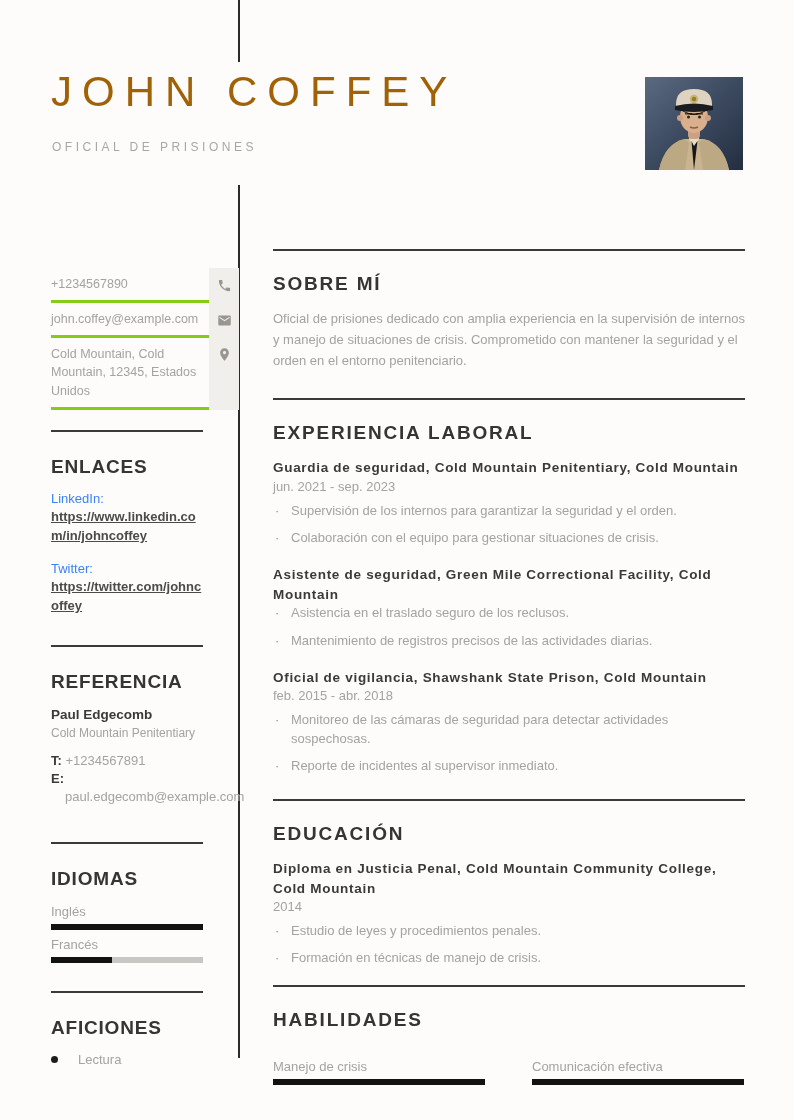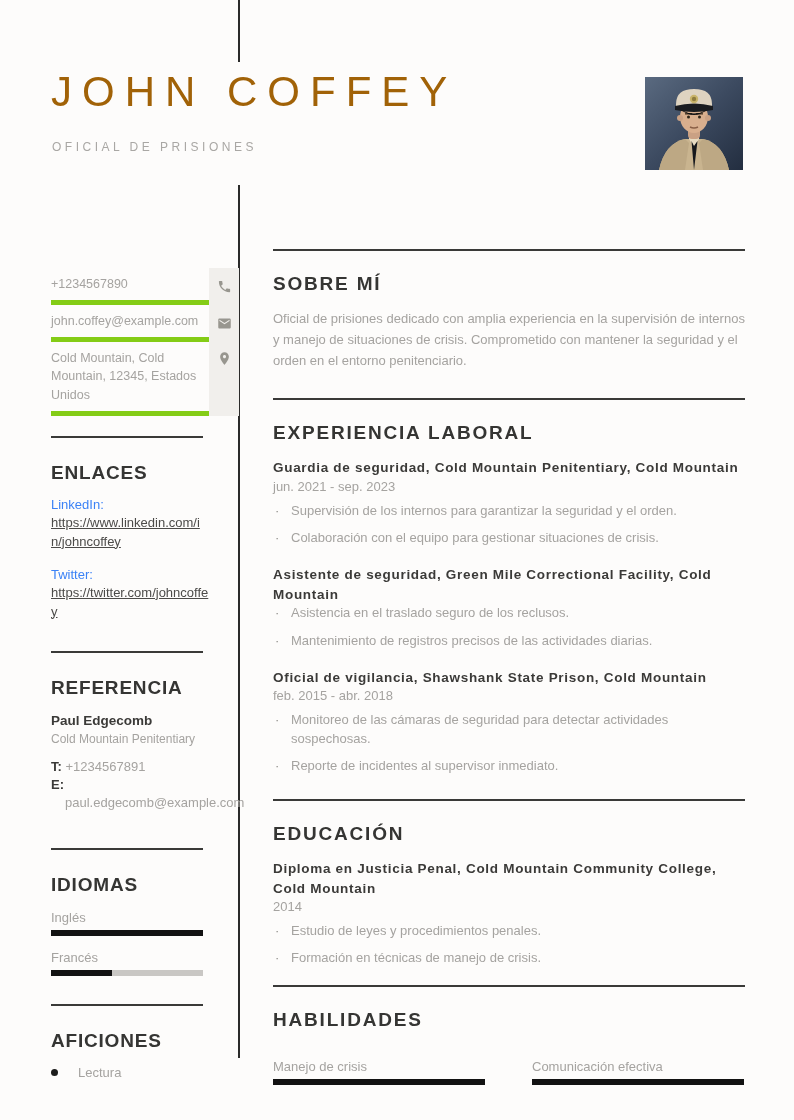--- a/index.html
+++ b/index.html
@@ -47,45 +47,45 @@
   }
   .dark-rule { border: none; border-top: 2px solid #3a3a38; }
   .l-rule { width: 152px; margin: 20px 0 24px 0; }
   .r-rule { width: 472px; margin: 18px 0 22px 0; }
 
   
   .contact-row { display: flex; align-items: stretch; width: 188px; }
   .contact-text {
     width: 158px; font-size: 12.5px; color: #a5a3a0;
     padding: 7px 8px 7px 0; line-height: 1.45;
-    border-bottom: 5px solid #84cc16;
+    border-bottom: 3px solid #84cc16;
   }
   .contact-row:last-child .contact-text { border-bottom: none; }
   .icon-box {
     width: 30px; background: #f1efec; display: flex;
     align-items: center; justify-content: center; flex-shrink: 0;
   }
   .icon-box svg { width: 15px; height: 15px; fill: #98968f; }
 
   
   .link-group { margin-bottom: 15px; }
   .link-label { font-size: 13px; color: #3b82f6; margin-bottom: 2px; }
   .link-url {
     font-size: 13px; color: #4c4b49; text-decoration: underline;
-    word-break: break-all; line-height: 1.45; display: block; width: 158px;
+    word-break: break-all; line-height: 1.45; display: block; width: 158px; font-weight: bold;
   }
 
   
   .ref-name { font-size: 13.5px; font-weight: 700; color: #3b3a38; margin-bottom: 3px; }
   .ref-org { font-size: 12px; color: #a5a3a0; margin-bottom: 10px; line-height: 1.4; }
   .ref-line { font-size: 13px; color: #a5a3a0; line-height: 1.4; width: 158px; padding-left: 14px; text-indent: -14px; }
   .ref-line b { color: #3b3a38; font-weight: 700; }
 
   
-  .lang-item { margin-bottom: 14px; }
+  .lang-item { margin-bottom: 7px; }
   .lang-name { font-size: 13px; color: #a5a3a0; margin-bottom: 5px; }
   .bar { width: 152px; height: 6px; background: #c9c7c4; position: relative; }
   .bar-fill { height: 6px; background: #121212; }
 
   
   .hobby { display: flex; align-items: center; font-size: 13px; color: #a5a3a0; margin-bottom: 17px; }
   .hobby .dot { width: 7px; height: 7px; border-radius: 50%; background: #1c1c1b; margin-right: 20px; flex-shrink: 0; }
 
   
   .about-text { font-size: 13px; color: #a5a3a0; line-height: 1.6; }

